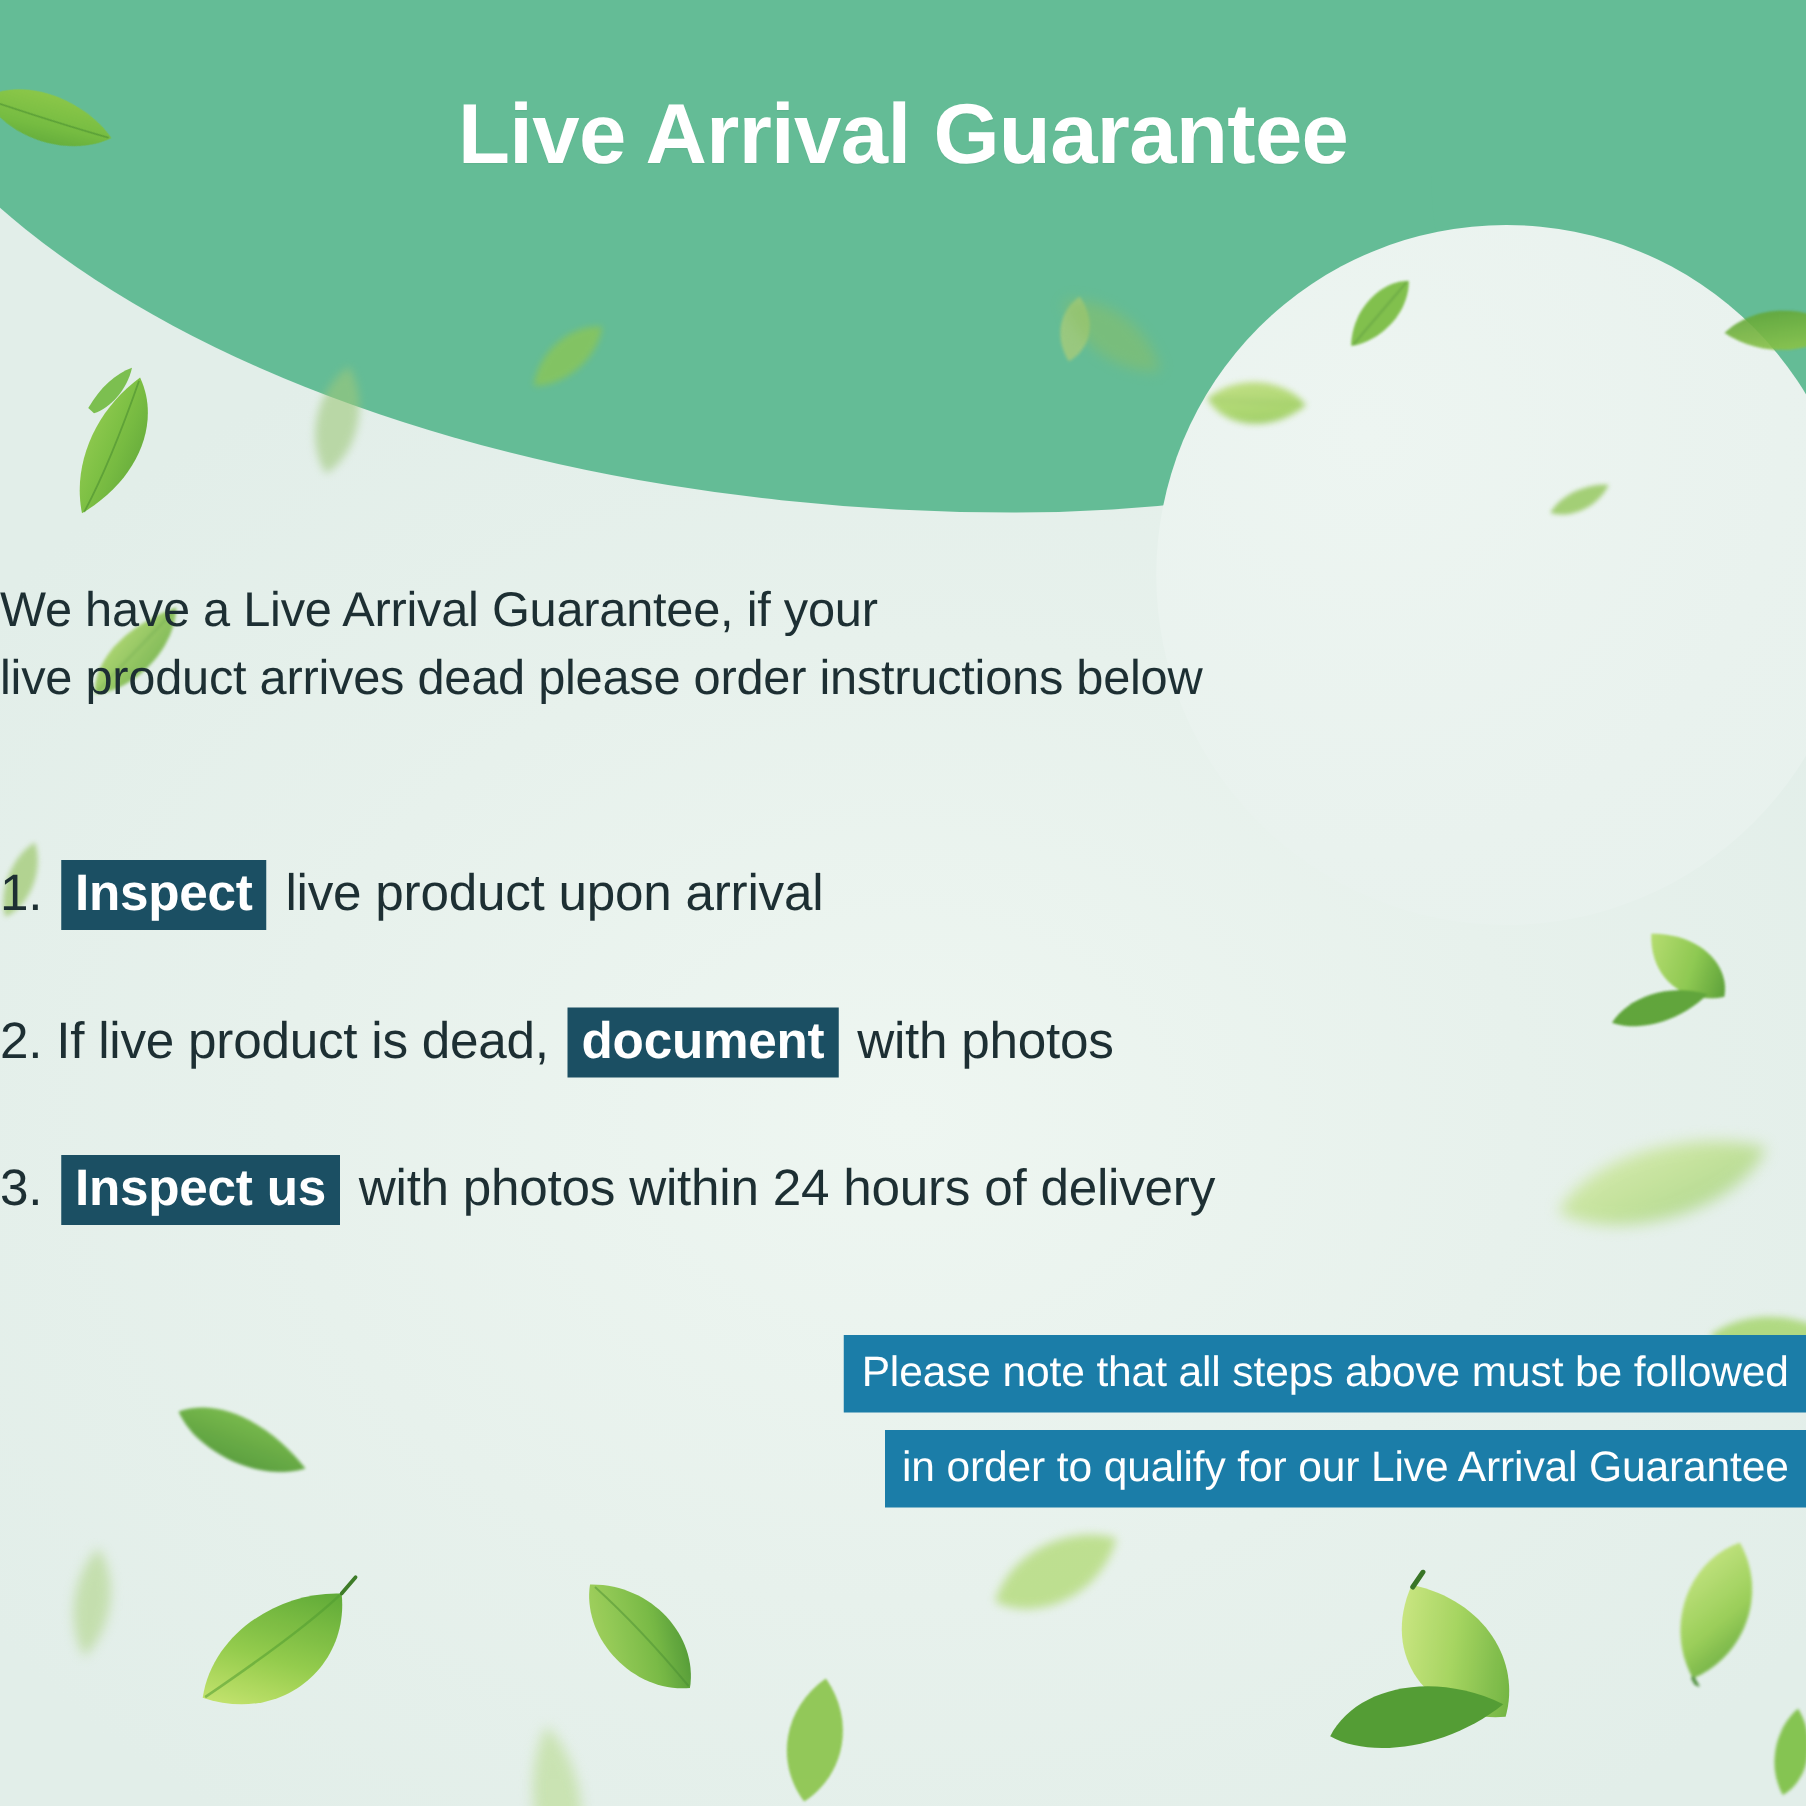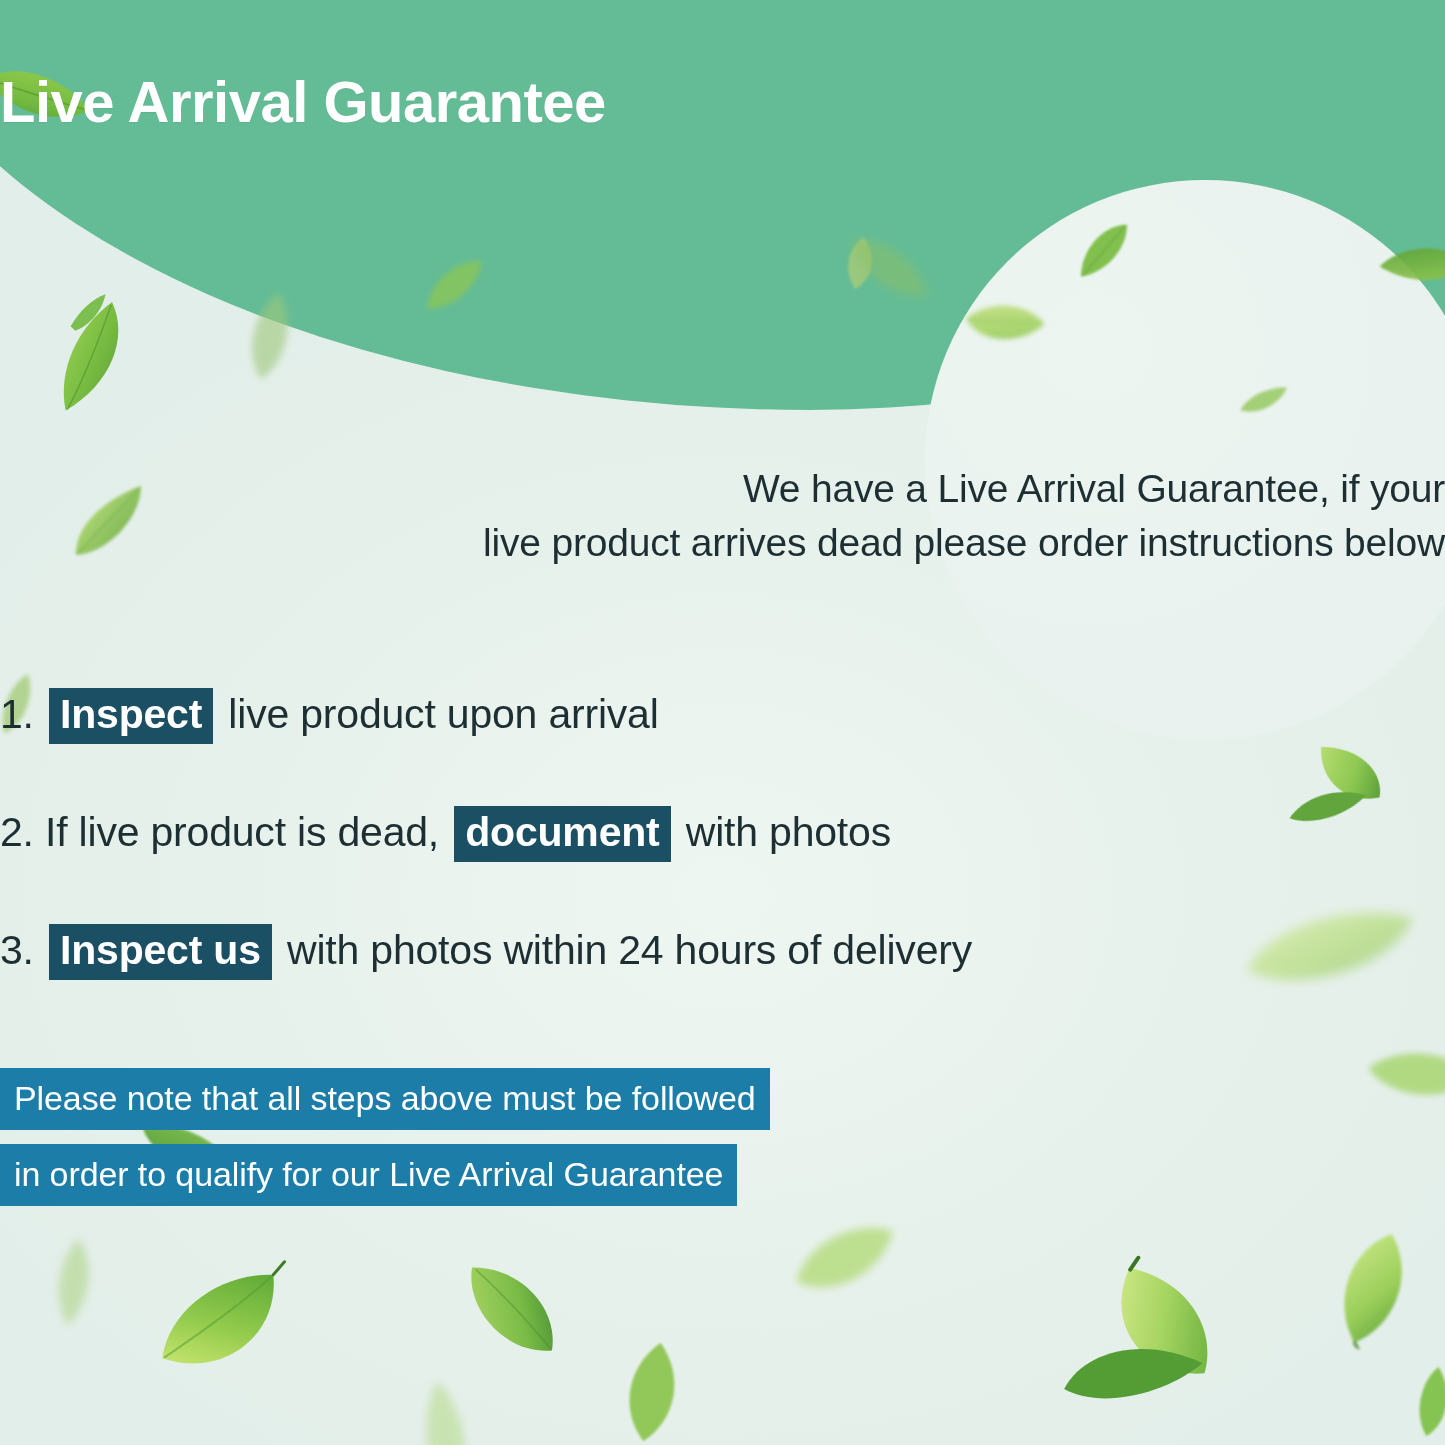--- a/index.html
+++ b/index.html
@@ -54,23 +54,23 @@
     border-radius: 50%;
     z-index: 2;
   }
 
   .title {
     position: absolute;
     z-index: 5;
     left: 0;
     right: 0;
     top: 68px;
-    text-align: left;
+    text-align: center;
     color: #ffffff;
-    font-size: 58px;
+    font-size: 68px;
     font-weight: bold;
     letter-spacing: -0.5px;
     font-family: "Liberation Sans", sans-serif;
     text-shadow: 0 1px 1px rgba(0,0,0,0.06);
   }
 
   
   .content {
     position: absolute;
     z-index: 6;
@@ -78,21 +78,21 @@
     right: 0;
     top: 0;
     bottom: 0;
   }
 
   .intro {
     position: absolute;
     left: 0;
     right: 0;
     top: 462px;
-    text-align: right;
+    text-align: left;
     color: #1d2f33;
     font-size: 39px;
     line-height: 54px;
     font-family: "Liberation Sans", sans-serif;
     letter-spacing: -0.2px;
   }
   .intro .line { display: block; white-space: pre; }
 
   .steps {
     position: absolute;
@@ -122,21 +122,21 @@
     line-height: 48px;
     vertical-align: baseline;
   }
 
   
   .note {
     position: absolute;
     left: 0;
     right: 0;
     top: 1068px;
-    text-align: left;
+    text-align: right;
   }
   .note-line {
     display: inline-block;
     background: #1b7da8;
     color: #ffffff;
     font-size: 34px;
     line-height: 56px;
     padding: 2px 14px 4px 14px;
     white-space: nowrap;
     letter-spacing: -0.1px;

